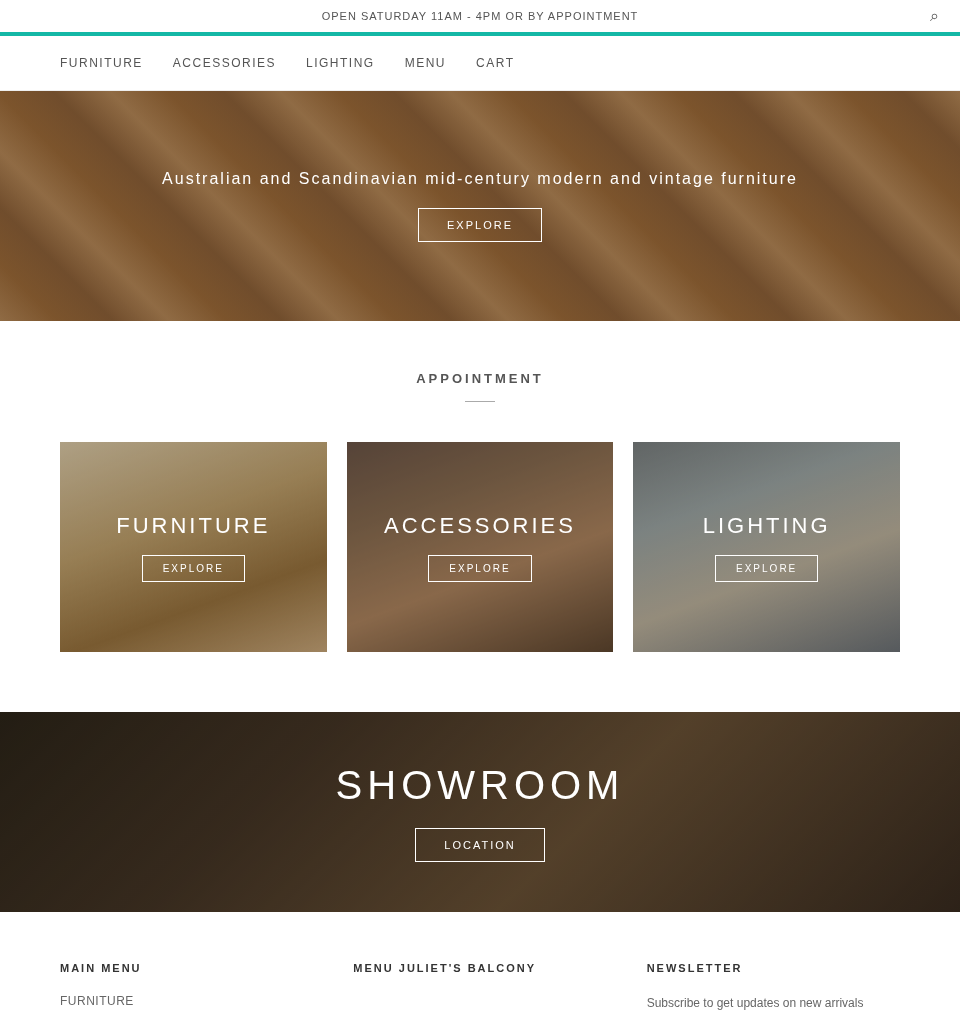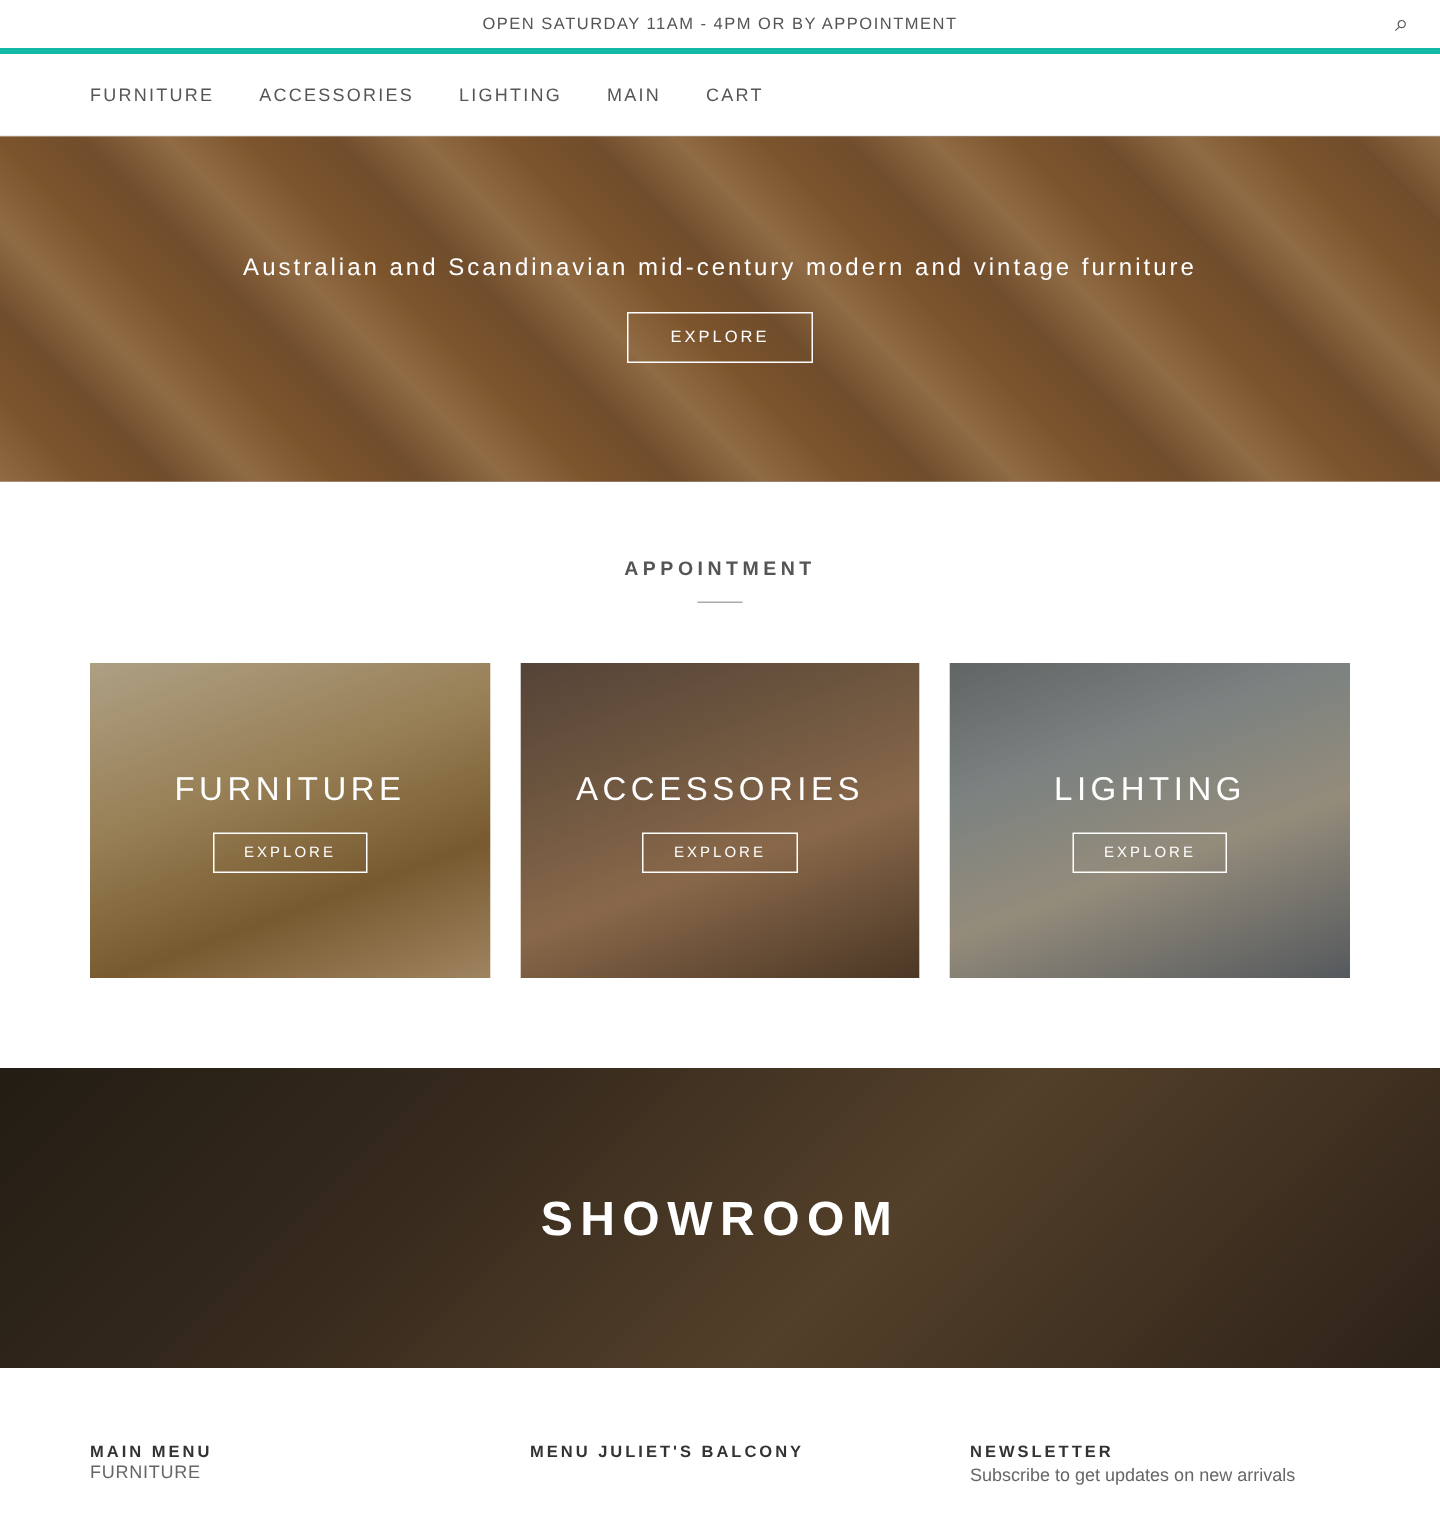--- a/index.html
+++ b/index.html
@@ -177,23 +177,23 @@
       background: linear-gradient(rgba(0,0,0,0.4), rgba(0,0,0,0.4)),
         linear-gradient(135deg, #3a3020 0%, #5a4530 30%, #8a6a45 60%, #4a3828 100%);
       display: flex;
       flex-direction: column;
       align-items: center;
       justify-content: center;
       gap: 20px;
     }
     .showroom-title {
       color: #fff;
-      font-size: 32px;
+      font-size: 40px;
       letter-spacing: 5px;
-      font-weight: 700;
+      font-weight: 400;
     }
     .location-btn {
       border: 1px solid #fff;
       color: #fff;
       background: transparent;
       padding: 10px 28px;
       font-size: 11px;
       letter-spacing: 2px;
       cursor: pointer;
       text-transform: uppercase;
@@ -208,20 +208,21 @@
       display: grid;
       grid-template-columns: 1fr 1fr 1fr;
       gap: 40px;
       margin-bottom: 40px;
     }
     .footer-col-title {
       font-size: 11px;
       letter-spacing: 2px;
       color: #333;
       font-weight: 600;
+      margin-bottom: 20px;
     }
     .footer-col-link {
       display: block;
       font-size: 12px;
       color: #666;
       text-decoration: none;
       margin-bottom: 8px;
       letter-spacing: 0.5px;
       cursor: pointer;
     }
@@ -243,21 +244,21 @@
 <div class="top-banner">
   <span>OPEN SATURDAY 11AM - 4PM OR BY APPOINTMENT</span>
   <span class="search-icon">⌕</span>
 </div>
 
 <div class="header">
   <nav class="nav">
     <a>FURNITURE</a>
     <a>ACCESSORIES</a>
     <a>LIGHTING</a>
-    <a>MAIN</a>
+    <a>MENU</a>
     <a>CART</a>
   </nav>
 </div>
 
 <div class="hero">
   <div class="hero-bg"></div>
   <p class="hero-text">Australian and Scandinavian mid-century modern and vintage furniture</p>
   <button class="explore-btn">EXPLORE</button>
 </div>
 
@@ -288,20 +289,21 @@
         <span class="card-title">LIGHTING</span>
         <button class="card-explore-btn">EXPLORE</button>
       </div>
     </div>
 
   </div>
 </div>
 
 <div class="showroom-section">
   <h2 class="showroom-title">SHOWROOM</h2>
+  <button class="location-btn">LOCATION</button>
 </div>
 
 <div class="footer">
   <div class="footer-top">
 
     <div>
       <div class="footer-col-title">MAIN MENU</div>
       <a class="footer-col-link">FURNITURE</a>
 
     </div>

